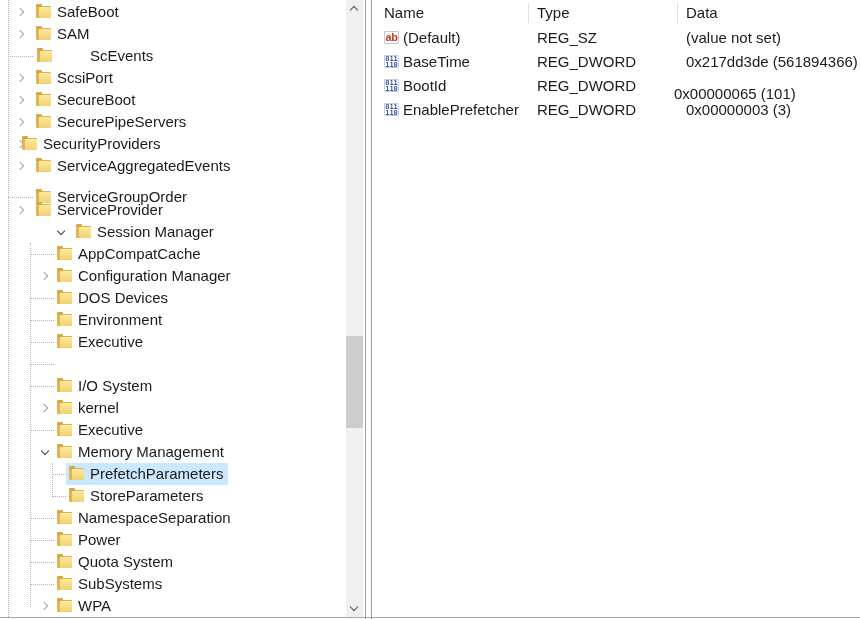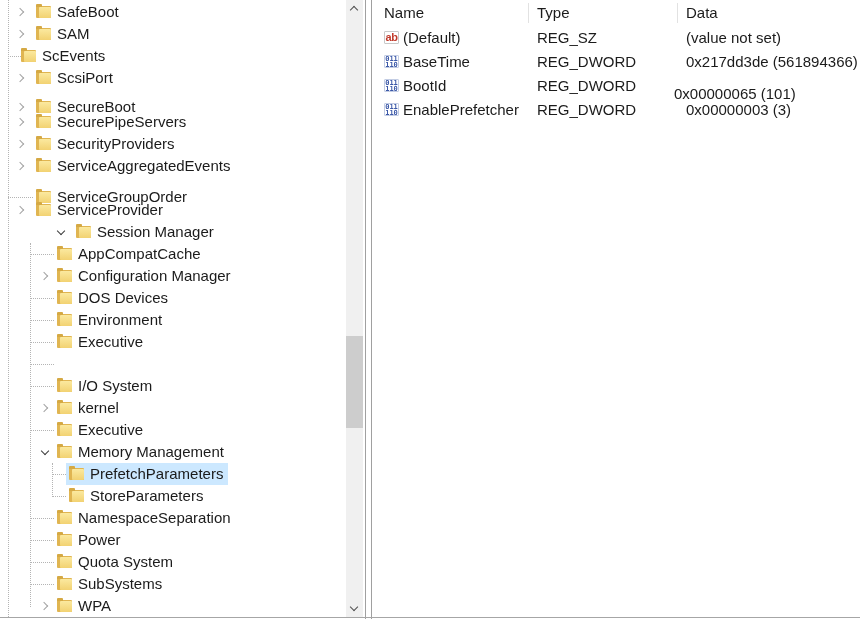--- a/index.html
+++ b/index.html
@@ -69,49 +69,49 @@
       </div>
       <div class="tree-row" style="top: 23px;">
         <span class="chev collapsed" style="left: 16px;"></span>
         <span class="node" style="left: 33px;">
           <span class="folder"></span>
           <span class="tree-label">SAM</span>
         </span>
       </div>
       <div class="tree-row" style="top: 45px;">
         <span class="connector" style="left: 8px; width: 25px;"></span>
-        <span class="node" style="left: 18px;">
+        <span class="node" style="left: 34px; gap: 32px;">
           <span class="folder"></span>
           <span class="tree-label">ScEvents</span>
         </span>
       </div>
       <div class="tree-row" style="top: 67px;">
         <span class="chev collapsed" style="left: 16px;"></span>
         <span class="node" style="left: 33px;">
           <span class="folder"></span>
           <span class="tree-label">ScsiPort</span>
         </span>
       </div>
-      <div class="tree-row" style="top: 96px;">
+      <div class="tree-row" style="top: 89px;">
         <span class="chev collapsed" style="left: 16px;"></span>
         <span class="node" style="left: 33px;">
           <span class="folder"></span>
           <span class="tree-label">SecureBoot</span>
         </span>
       </div>
       <div class="tree-row" style="top: 111px;">
         <span class="chev collapsed" style="left: 16px;"></span>
         <span class="node" style="left: 33px;">
           <span class="folder"></span>
           <span class="tree-label">SecurePipeServers</span>
         </span>
       </div>
       <div class="tree-row" style="top: 133px;">
         <span class="chev collapsed" style="left: 16px;"></span>
-        <span class="node" style="left: 33px;">
+        <span class="node" style="left: 19px;">
           <span class="folder"></span>
           <span class="tree-label">SecurityProviders</span>
         </span>
       </div>
       <div class="tree-row" style="top: 155px;">
         <span class="chev collapsed" style="left: 16px;"></span>
         <span class="node" style="left: 33px;">
           <span class="folder"></span>
           <span class="tree-label">ServiceAggregatedEvents</span>
         </span>

